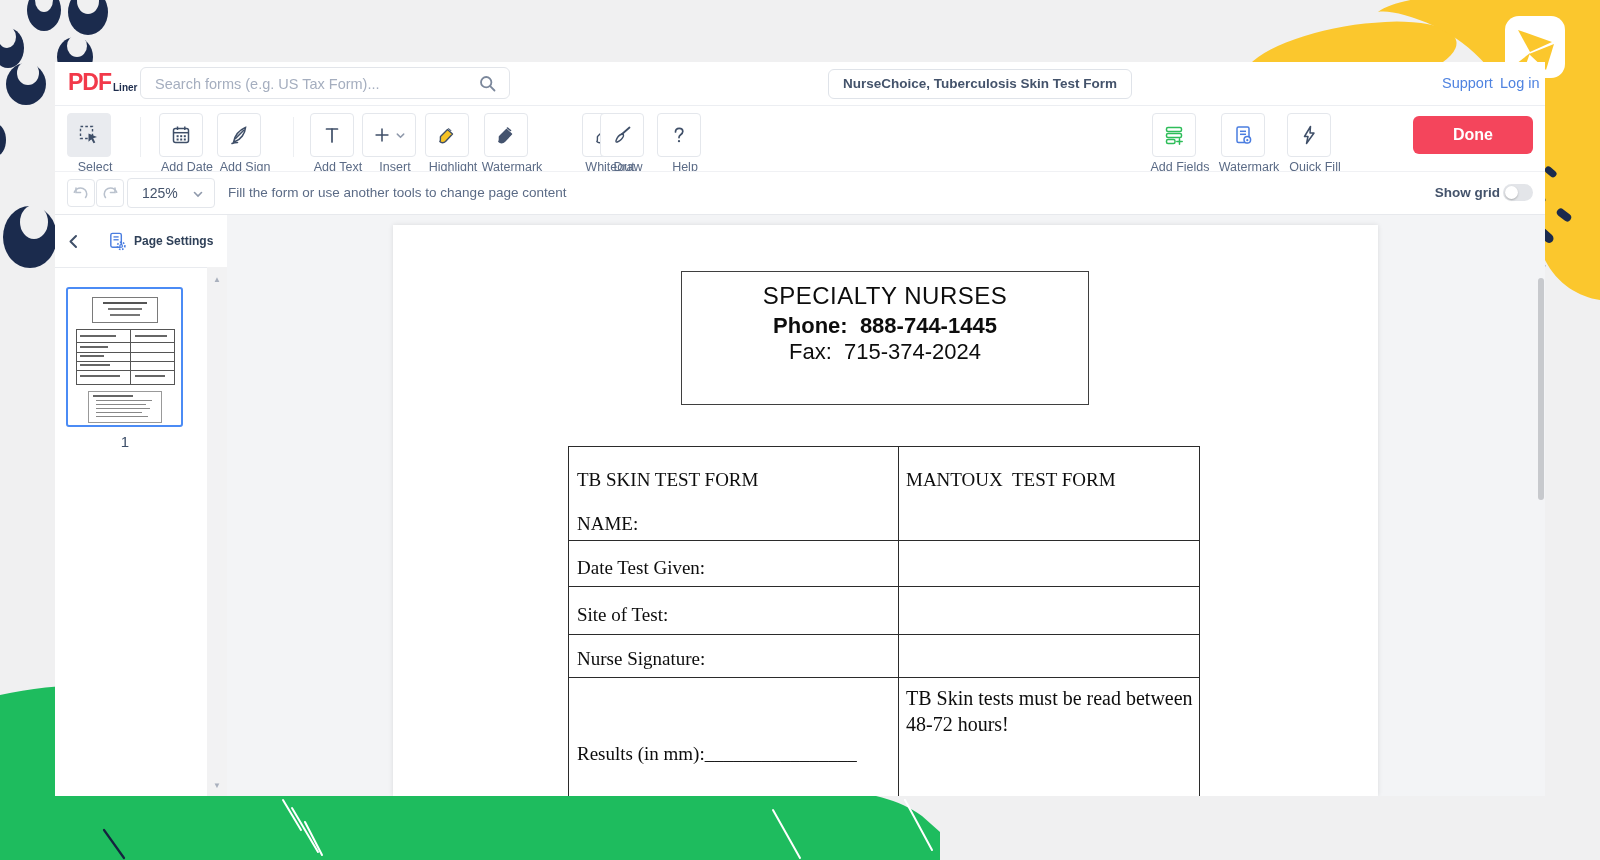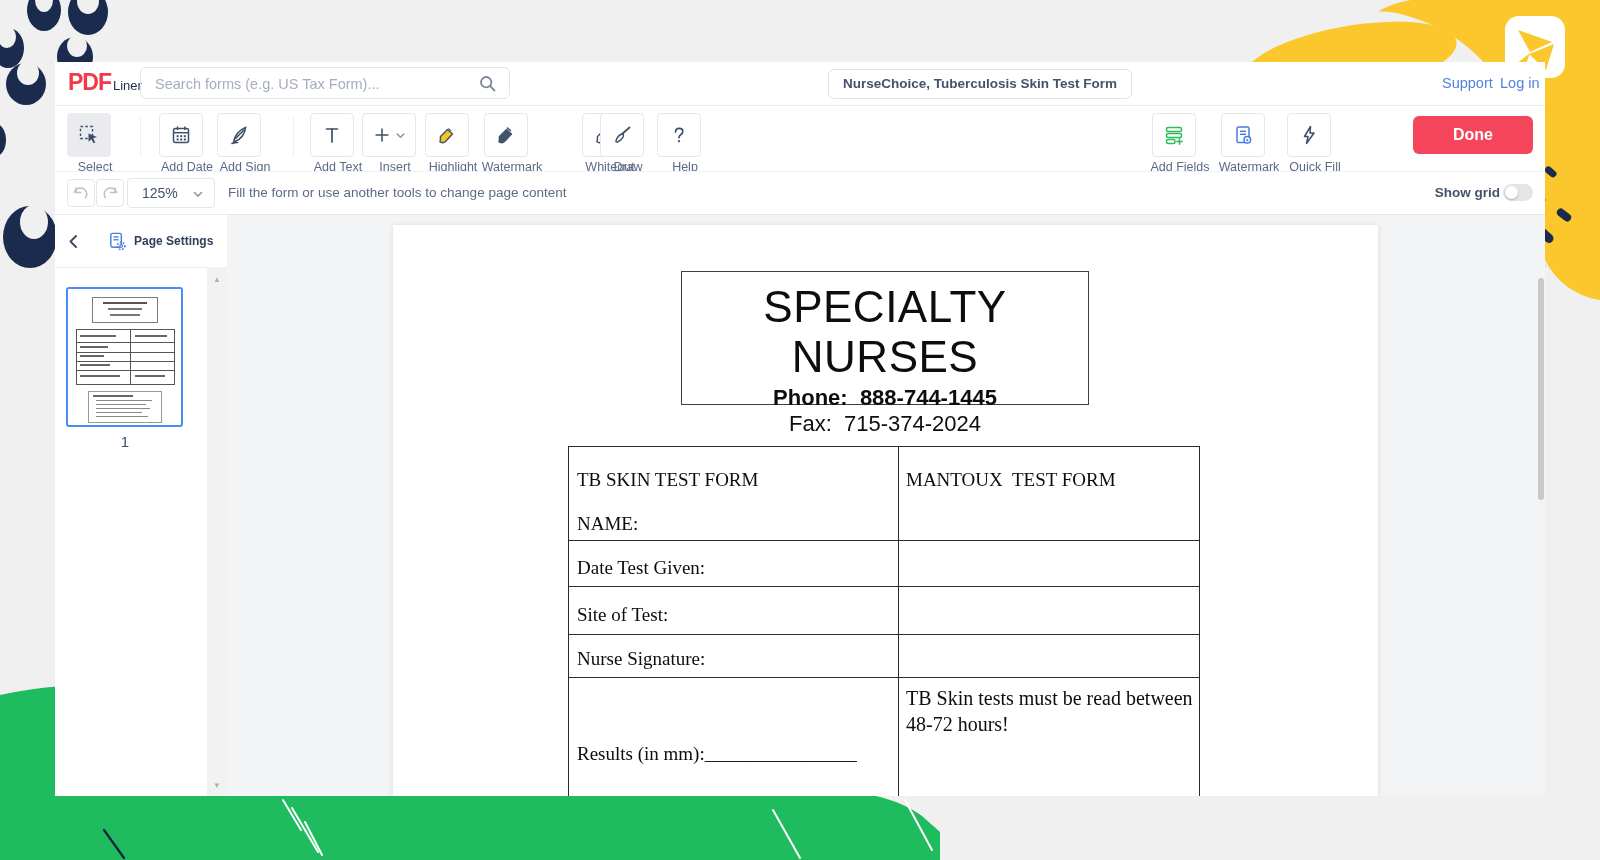--- a/index.html
+++ b/index.html
@@ -5,21 +5,21 @@
   html,body{margin:0;padding:0;}
   body{width:1600px;height:860px;overflow:hidden;position:relative;background:#f0f0f1;
        font-family:"Liberation Sans",sans-serif;-webkit-font-smoothing:antialiased;}
   .abs{position:absolute;}
   
   .app{position:absolute;left:55px;top:62px;width:1490px;height:731px;background:#14b8a6;z-index:5;}
   
   .hdr{position:relative;height:43px;border-bottom:1px solid #eceef2;background:#fff;}
   .logo{position:absolute;left:13px;top:9px;display:flex;align-items:flex-end;cursor:pointer;}
   .logo .p1{font-size:23px;font-weight:800;color:#f2394a;letter-spacing:-1px;line-height:1;}
-  .logo .p2{font-size:13px;font-weight:400;color:#1d2c4c;margin-left:2px;line-height:1.2;}
+  .logo .p2{font-size:10px;font-weight:700;color:#1d2c4c;margin-left:2px;line-height:1.2;}
   .search{position:absolute;left:85px;top:5px;width:370px;height:32px;border:1px solid #e2e5ea;
           border-radius:6px;box-sizing:border-box;}
   .search input{position:absolute;left:12px;top:0;width:310px;height:30px;border:none;outline:none;
           font-size:14.5px;color:#42526b;font-family:"Liberation Sans",sans-serif;background:transparent;}
   .search input::placeholder{color:#a5aebf;}
   .search .sicon{position:absolute;right:12px;top:6px;}
   .doctitle{position:absolute;left:773px;top:7px;height:28px;line-height:28px;padding:0 14px;
           border:1px solid #dfe3e9;border-radius:6px;font-size:13.5px;font-weight:700;color:#44536b;}
   .toplink{position:absolute;top:13px;font-size:14.5px;color:#4f83e0;cursor:pointer;}
   
@@ -56,21 +56,21 @@
   .mb{position:absolute;background:#555;}
   .pagenum{position:absolute;left:0;top:218px;width:140px;text-align:center;font-size:15px;color:#3d4f69;}
   .scrollstrip{position:absolute;left:152px;top:52px;width:20px;height:529px;background:#f2f2f3;}
   .sarr{position:absolute;left:0;width:20px;text-align:center;font-size:8px;color:#a9b0bd;cursor:pointer;}
   .viewer{flex:1;background:#f3f4f6;position:relative;overflow:hidden;}
   .page{position:absolute;left:166px;top:10px;width:985px;height:571px;background:#fff;overflow:hidden;
         box-shadow:0 0 5px rgba(0,0,0,.10);}
   .vthumb{position:absolute;left:1311px;top:63px;width:6px;height:222px;border-radius:3px;background:#c7c9cd;cursor:pointer;}
   
   .hbox{position:absolute;left:288px;top:46px;width:406px;height:132px;border:1px solid #3f3f3f;text-align:center;color:#0d0d0d;}
-  .hbox .t1{margin-top:10px;font-size:44px;letter-spacing:.5px;font-family:"Liberation Sans",sans-serif;}
+  .hbox .t1{margin-top:10px;font-size:24px;letter-spacing:.5px;font-family:"Liberation Sans",sans-serif;}
   .hbox .t2{margin-top:3px;font-size:22px;white-space:pre;font-weight:bold;}
   .hbox .t3{font-size:22px;white-space:pre;}
   .dtable{position:absolute;left:175px;top:221px;width:630px;height:360px;border:1px solid #2b2b2b;
           font-family:"Liberation Serif",serif;font-size:19px;color:#0d0d0d;}
   .hline{position:absolute;left:0;right:0;height:1px;background:#2b2b2b;}
   .vline{position:absolute;left:329px;top:0;bottom:0;width:1px;background:#2b2b2b;}
   .cell{position:absolute;white-space:pre;}
   .note{position:absolute;left:337px;top:238px;width:288px;font-size:20px;line-height:1.32;white-space:normal;}
   
   .decor{position:absolute;z-index:1;}

